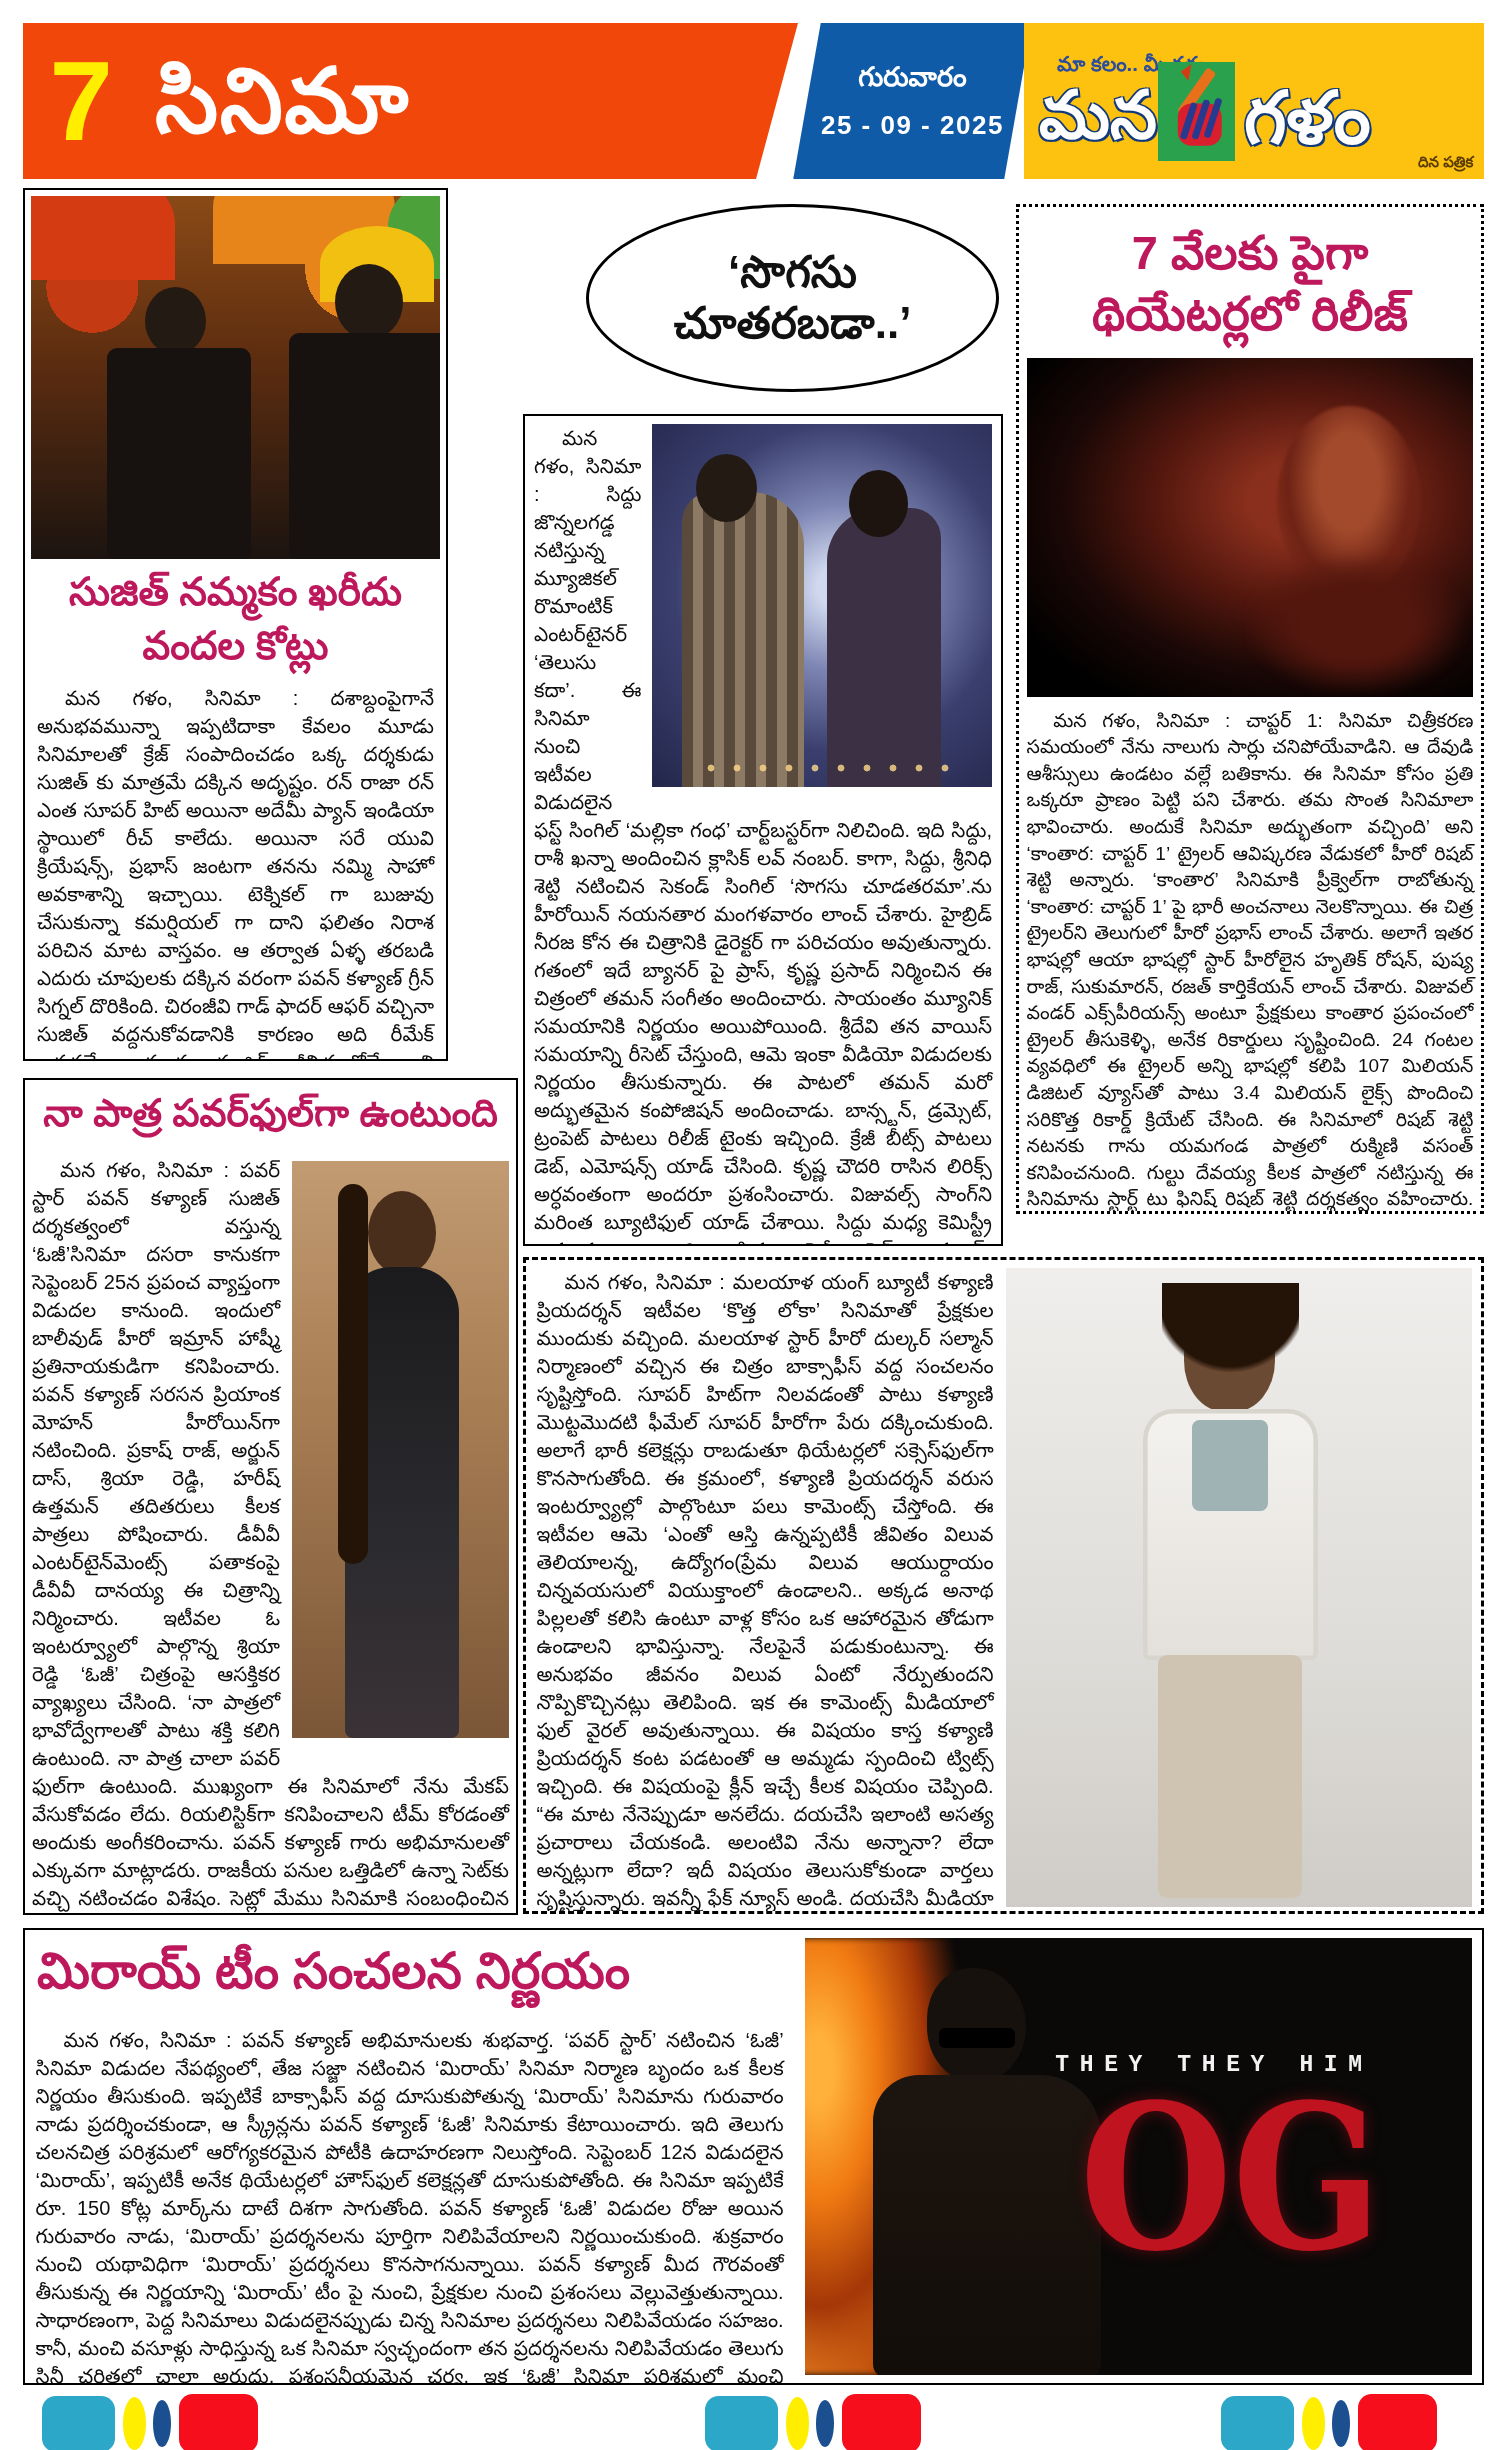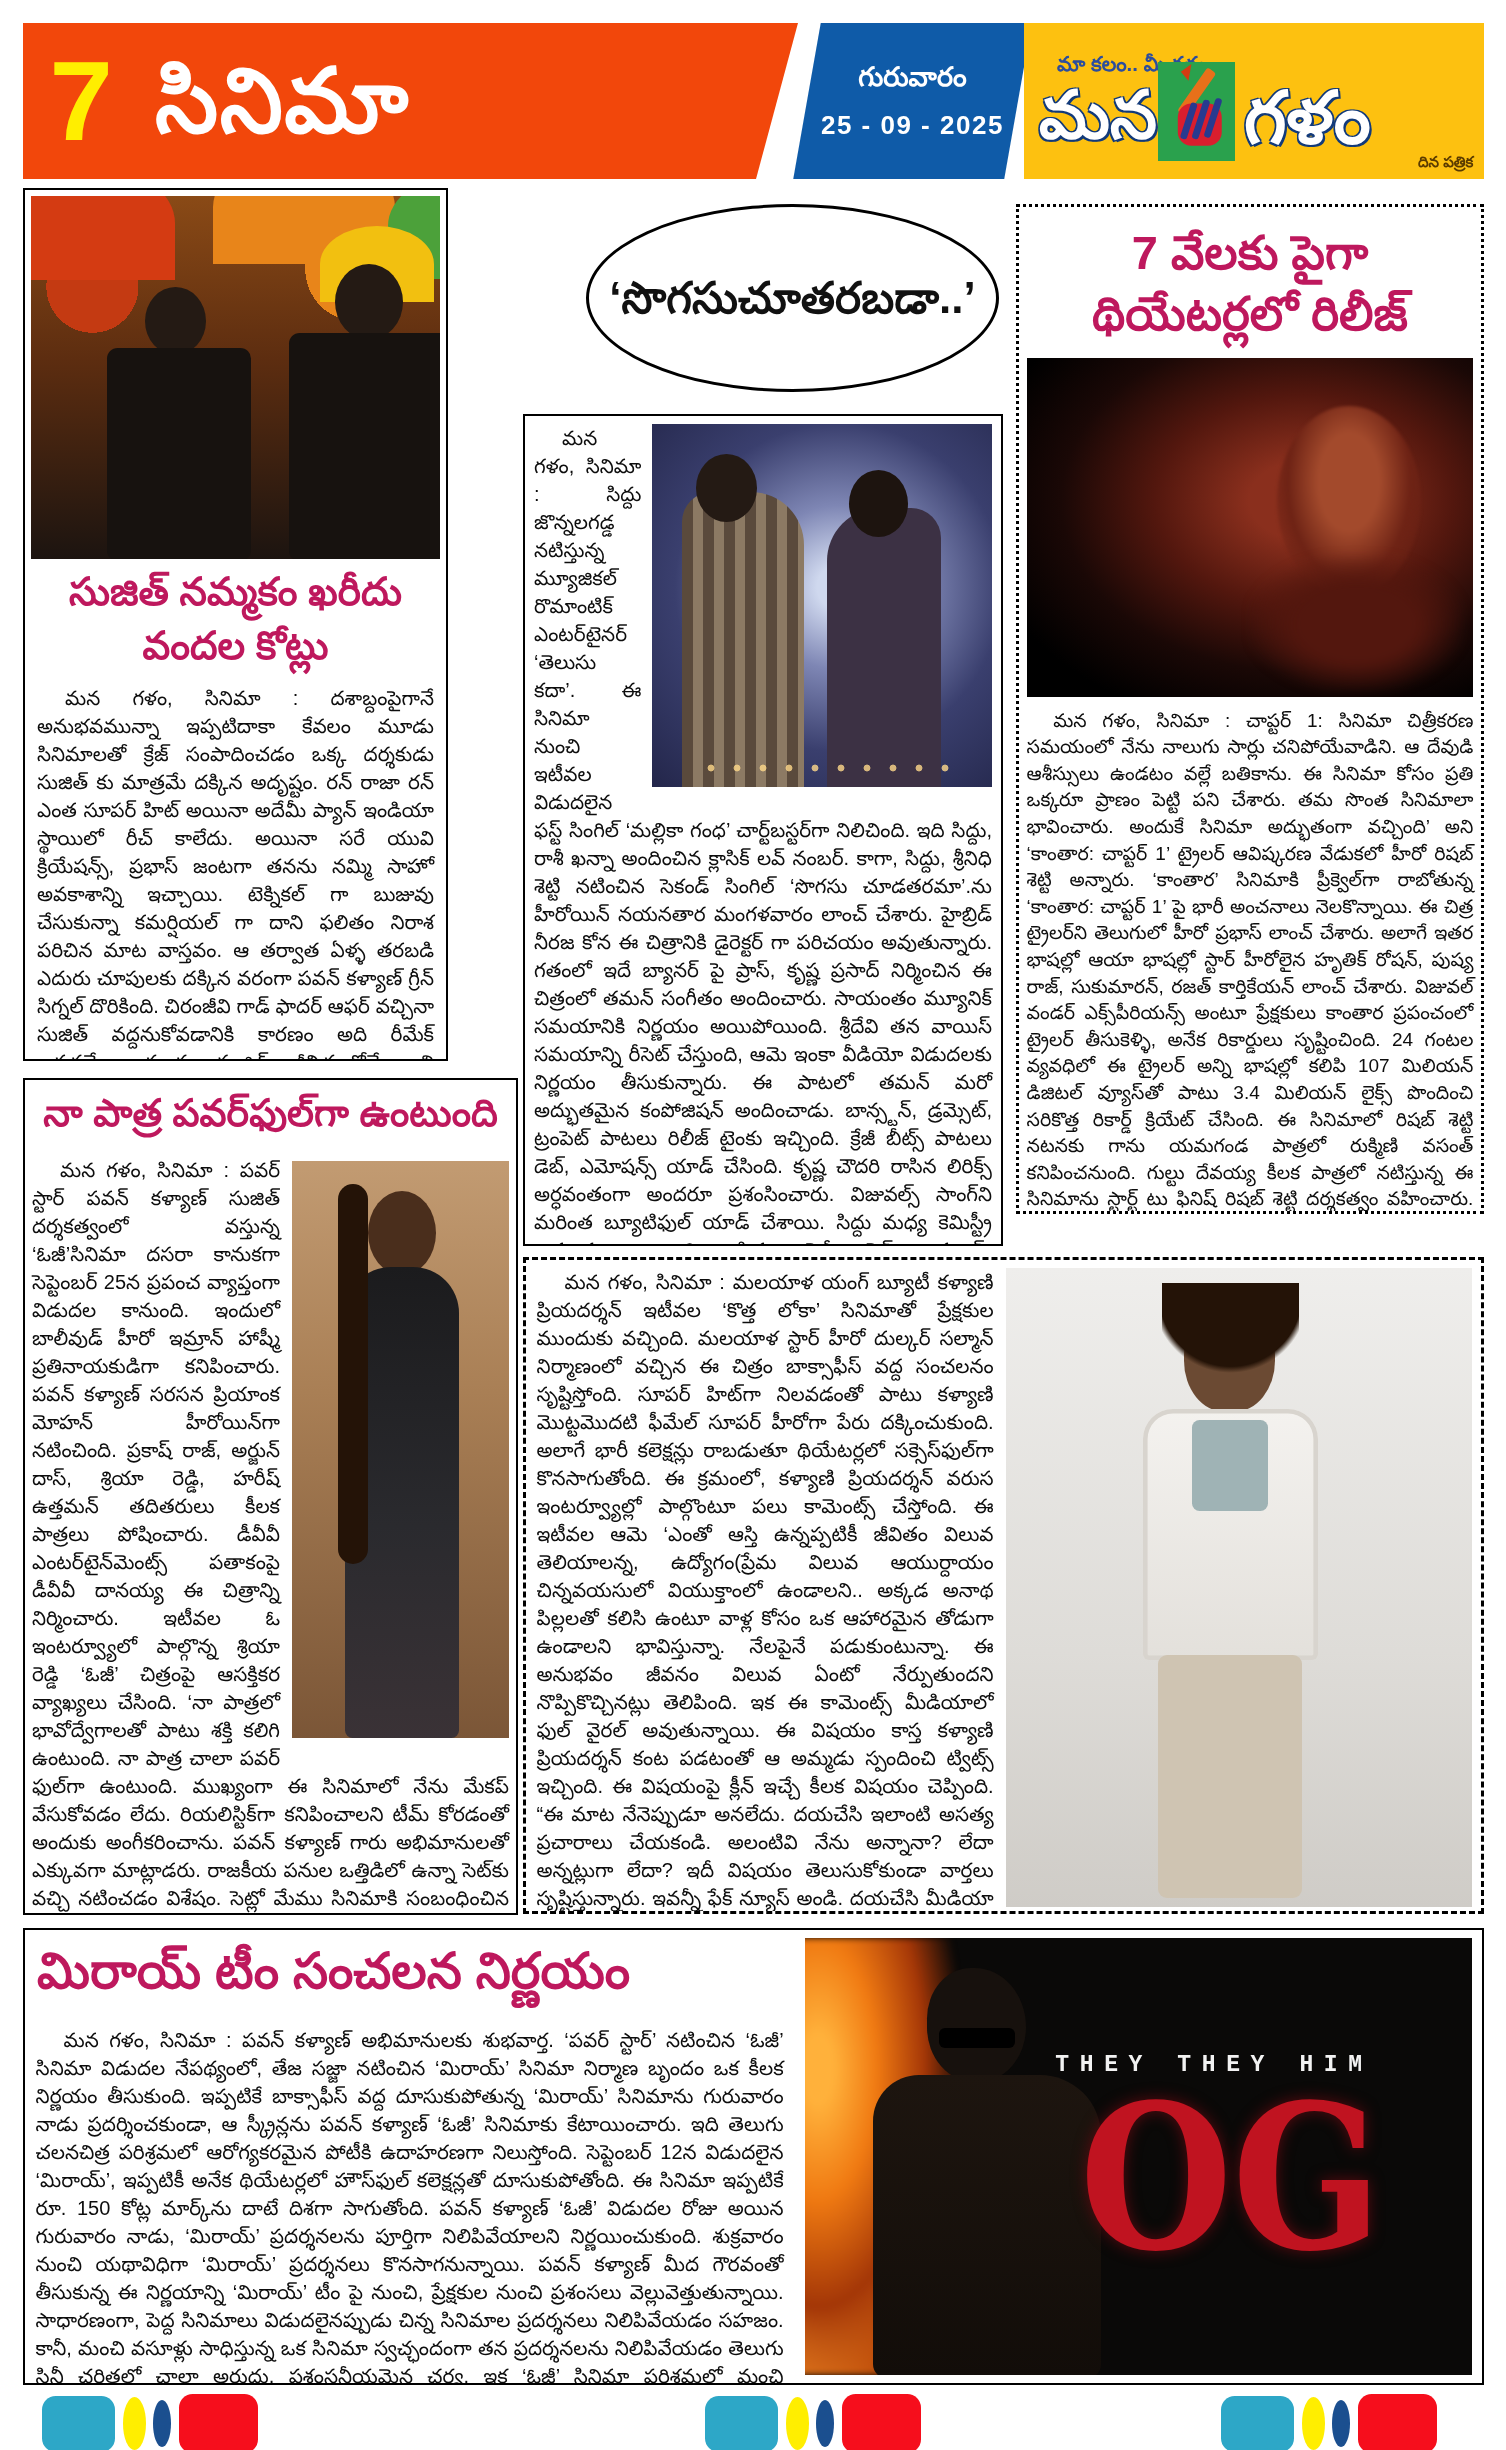--- a/index.html
+++ b/index.html
@@ -50,21 +50,21 @@
   .a2{left:23px;top:1078px;width:495px;height:837px;padding:6px 7px;}
   .a2 .headline{font-size:38px;text-align:center;margin:6px 0 12px 0;}
   .a2 .photo{float:right;width:217px;height:577px;margin:4.6px 0 7.6px 12px;position:relative;overflow:hidden;
       background:linear-gradient(180deg,#c29b72 0%,#a97f55 40%,#7b5637 100%);}
 
   
   .a3{left:523px;top:414px;width:480px;height:832px;padding:7.6px 9px;}
   .a3 .photo{float:right;width:340px;height:363px;margin:0 0 9px 10.6px;position:relative;overflow:hidden;
       background:radial-gradient(circle at 55% 45%,#cfd8ee 0 8%,#7e86b4 30%,#3a3f6e 60%,#23264a 100%);}
   .bubble{position:absolute;left:586px;top:204px;width:407px;height:182px;background:#fff;border:3px solid #000;
-      border-radius:50%;display:flex;align-items:center;justify-content:center;z-index:5;}
+      border-radius:50%;display:flex;flex-direction:column;align-items:center;justify-content:center;z-index:5;}
   .bubble .l1,.bubble .l2{font-size:44px;font-weight:bold;line-height:1.15;}
 
   
   .a4{left:1016px;top:204px;width:468px;height:1010px;padding:7.6px;}
   .a4 .headline{font-size:47px;text-align:center;line-height:1.3;margin:7.6px 0 13.7px 0;}
   .a4 .photo{position:relative;width:100%;height:339px;overflow:hidden;background:
       radial-gradient(ellipse at 62% 42%,#8a2f1d 0 14%,#53170e 38%,#1a0806 62%,#000 85%),#000;}
   .a4 .body-text{font-size:19px;line-height:26.6px;margin-top:10.6px;}
 
   

